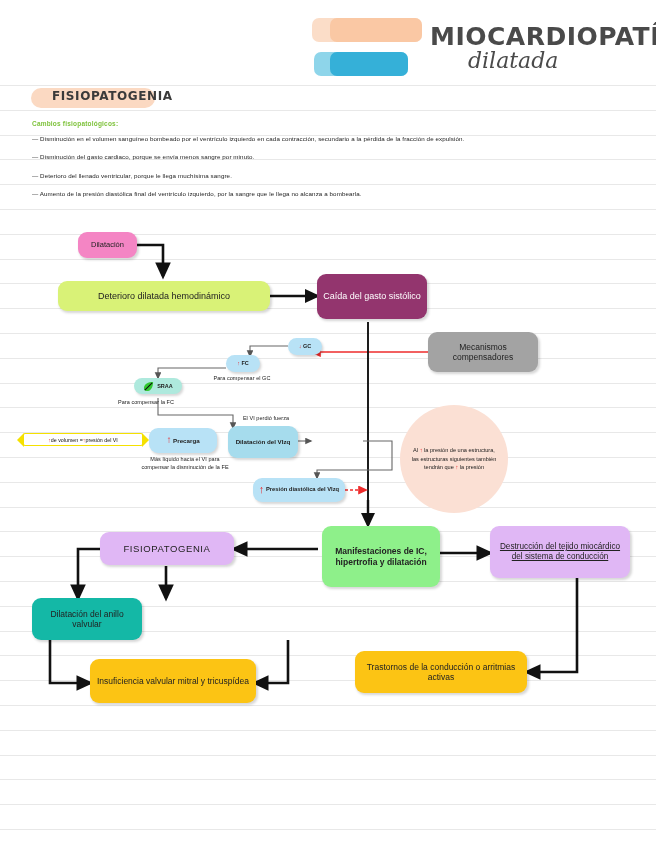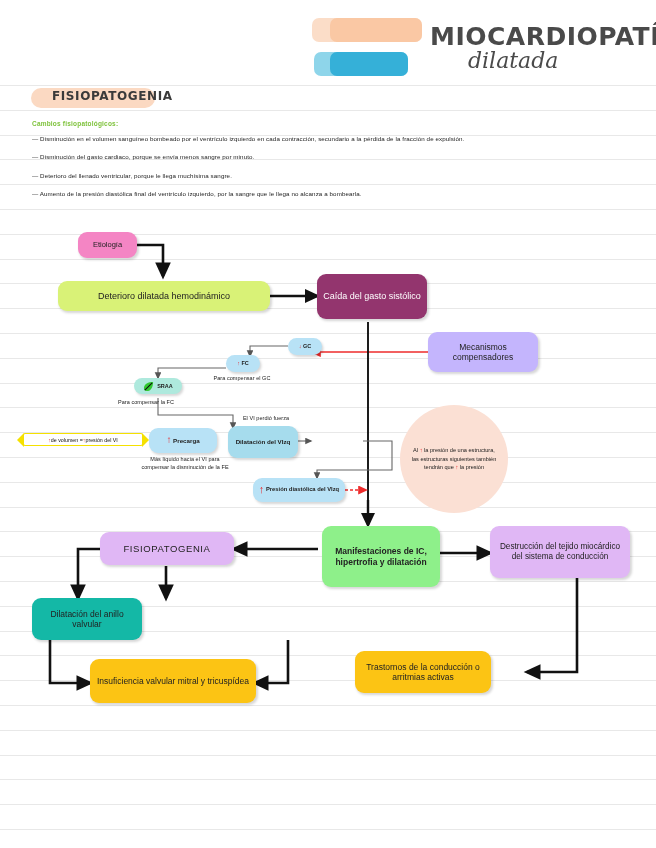--- a/index.html
+++ b/index.html
@@ -65,21 +65,21 @@
     position:absolute;box-sizing:border-box;
     display:flex;align-items:center;justify-content:center;
     text-align:center;border-radius:9px;
     box-shadow:1.5px 2px 2.5px rgba(0,0,0,.16);
     color:#222;line-height:1.22;
     padding:2px 4px;
   }
   .b-pink{background:#f485c4;}
   .b-green{background:#d9f277;}
   .b-purple{background:#93356e;color:#fff;}
-  .b-cyan{background:#c4b5fd;}
+  .b-cyan{background:#a3a3a3;}
   .b-cyanlt{background:#b8e2f6;}
   .b-cyanmd{background:#a6dced;}
   .b-lgreen{background:#8ef08a;}
   .b-violet{background:#e0b7f5;}
   .b-periw{background:#14b8a6;}
   .b-amber{background:#fcc414;}
   .b-mint{background:#aee9dd;}
 
   .note{
     position:absolute;font-size:5.5px;color:#1b1b1b;
@@ -230,21 +230,21 @@
 
     <path d="M100,549 L78,549 L78,598" stroke="#111" stroke-width="2.6" fill="none" marker-end="url(#ah)"></path>
 
     <path d="M50,640 L50,683 L90,683" stroke="#111" stroke-width="2.6" fill="none" marker-end="url(#ah)"></path>
 
     <path d="M288,640 L288,683 L255,683" stroke="#111" stroke-width="2.6" fill="none" marker-end="url(#ah)"></path>
 
     <path d="M577,578 L577,672 L527,672" stroke="#111" stroke-width="2.6" fill="none" marker-end="url(#ah)"></path>
   </svg>
 
-  <div class="box b-pink" style="left:78px;top:232px;width:59px;height:26px;font-size:7.5px;">Etiología</div>
+  <div class="box b-pink" style="left:78px;top:232px;width:59px;height:26px;font-size:7.5px;">Dilatación</div>
 
   <div class="box b-green" style="left:58px;top:281px;width:212px;height:30px;font-size:9px;">Deterioro dilatada hemodinámico</div>
 
   <div class="box b-purple" style="left:317px;top:274px;width:110px;height:45px;font-size:9px;">Caída del gasto sistólico</div>
 
   <div class="box b-cyan" style="left:428px;top:332px;width:110px;height:40px;font-size:8.5px;">Mecanismos compensadores</div>
 
   <div class="box b-cyanlt" style="left:288px;top:338px;width:34px;height:17px;font-size:5.5px;font-weight:bold;">
     <span class="dn">↓</span>&nbsp;<span>GC</span>
   </div>
@@ -295,22 +295,22 @@
       <span>la presión de una estructura, las estructuras siguientes también tendrán que</span>
       <span class="up">↑</span>
       <span>la presión</span>
     </div>
   </div>
 
   <div class="box b-lgreen" style="left:322px;top:526px;width:118px;height:61px;font-size:8.5px;font-weight:bold;">Manifestaciones de IC, hipertrofia y dilatación</div>
 
   <div class="box b-violet" style="left:100px;top:532px;width:134px;height:33px;font-size:9.5px;letter-spacing:.6px;">FISIOPATOGENIA</div>
 
-  <div class="box b-violet" style="left:490px;top:526px;width:140px;height:52px;font-size:8.2px;">Destrucción del tejido miocárdico del sistema de conducción</div>
+  <div class="box b-violet" style="left:490px;top:526px;width:140px;height:52px;font-size:8.2px;text-decoration:underline;">Destrucción del tejido miocárdico del sistema de conducción</div>
 
   <div class="box b-periw" style="left:32px;top:598px;width:110px;height:42px;font-size:8.5px;">Dilatación del anillo valvular</div>
 
 
   <div class="box b-amber" style="left:90px;top:659px;width:166px;height:44px;font-size:8.5px;">Insuficiencia valvular mitral y tricuspídea</div>
 
-  <div class="box b-amber" style="left:355px;top:651px;width:136px;height:42px;font-size:8.5px;">Trastornos de la conducción o arritmias activas</div>
+  <div class="box b-amber" style="left:355px;top:651px;width:172px;height:42px;font-size:8.5px;">Trastornos de la conducción o arritmias activas</div>
 
 </div>
 
 </body></html>

